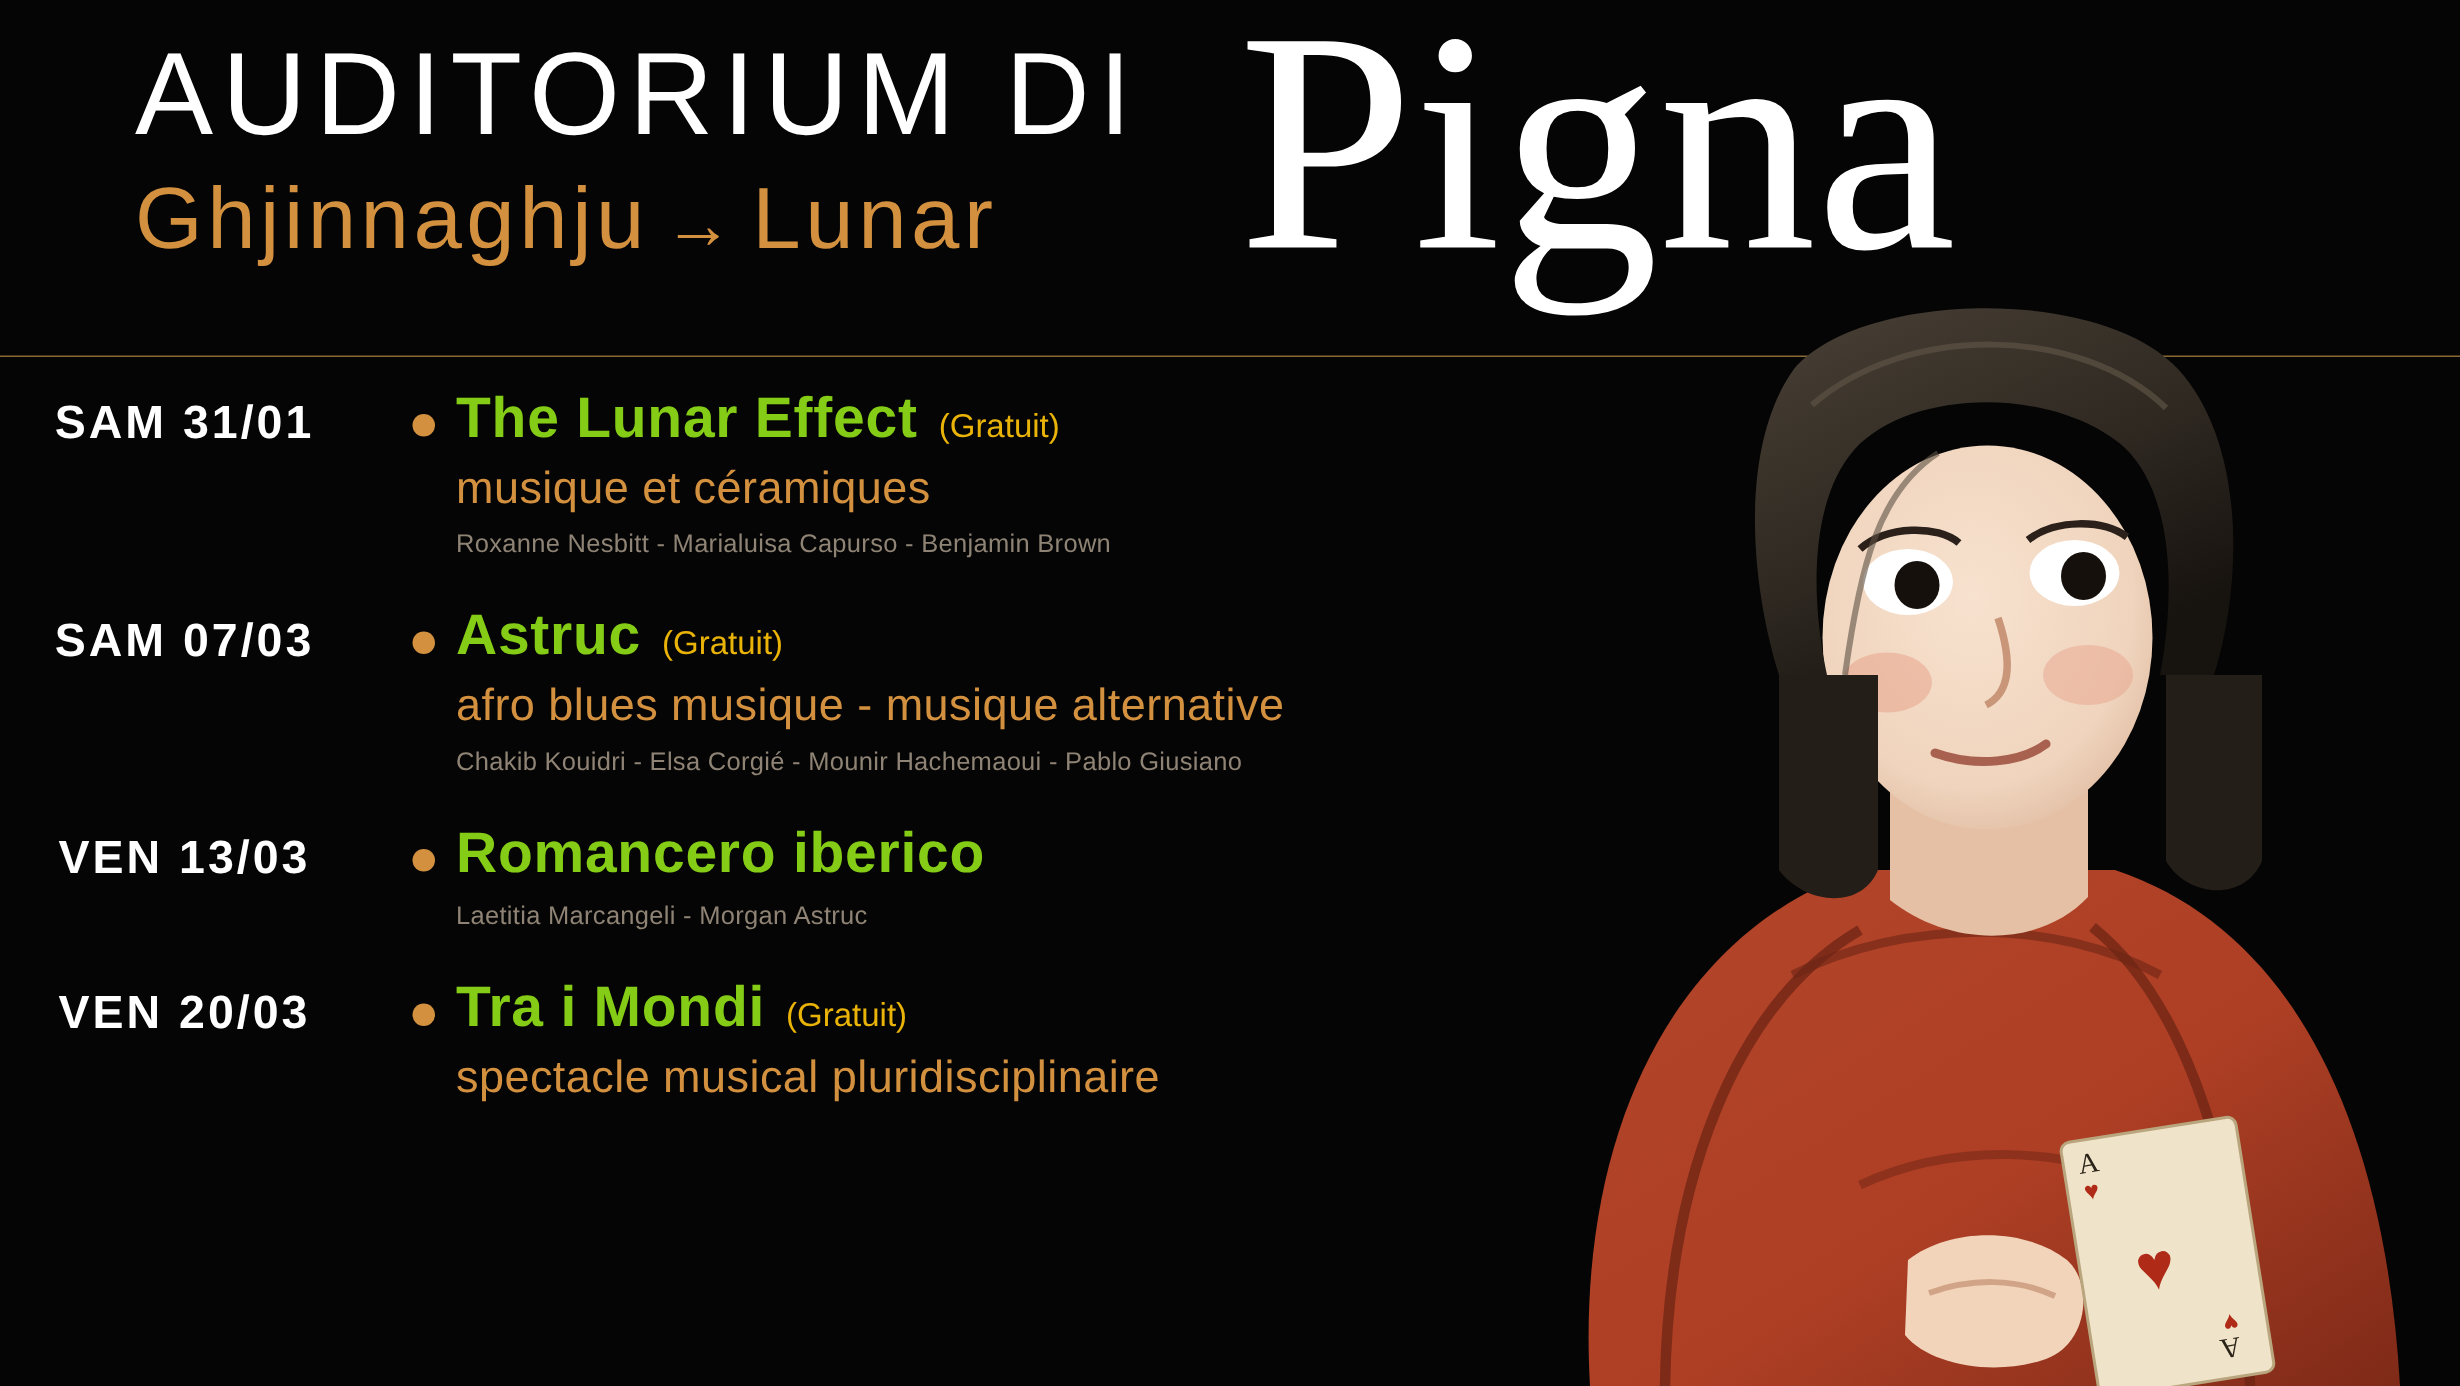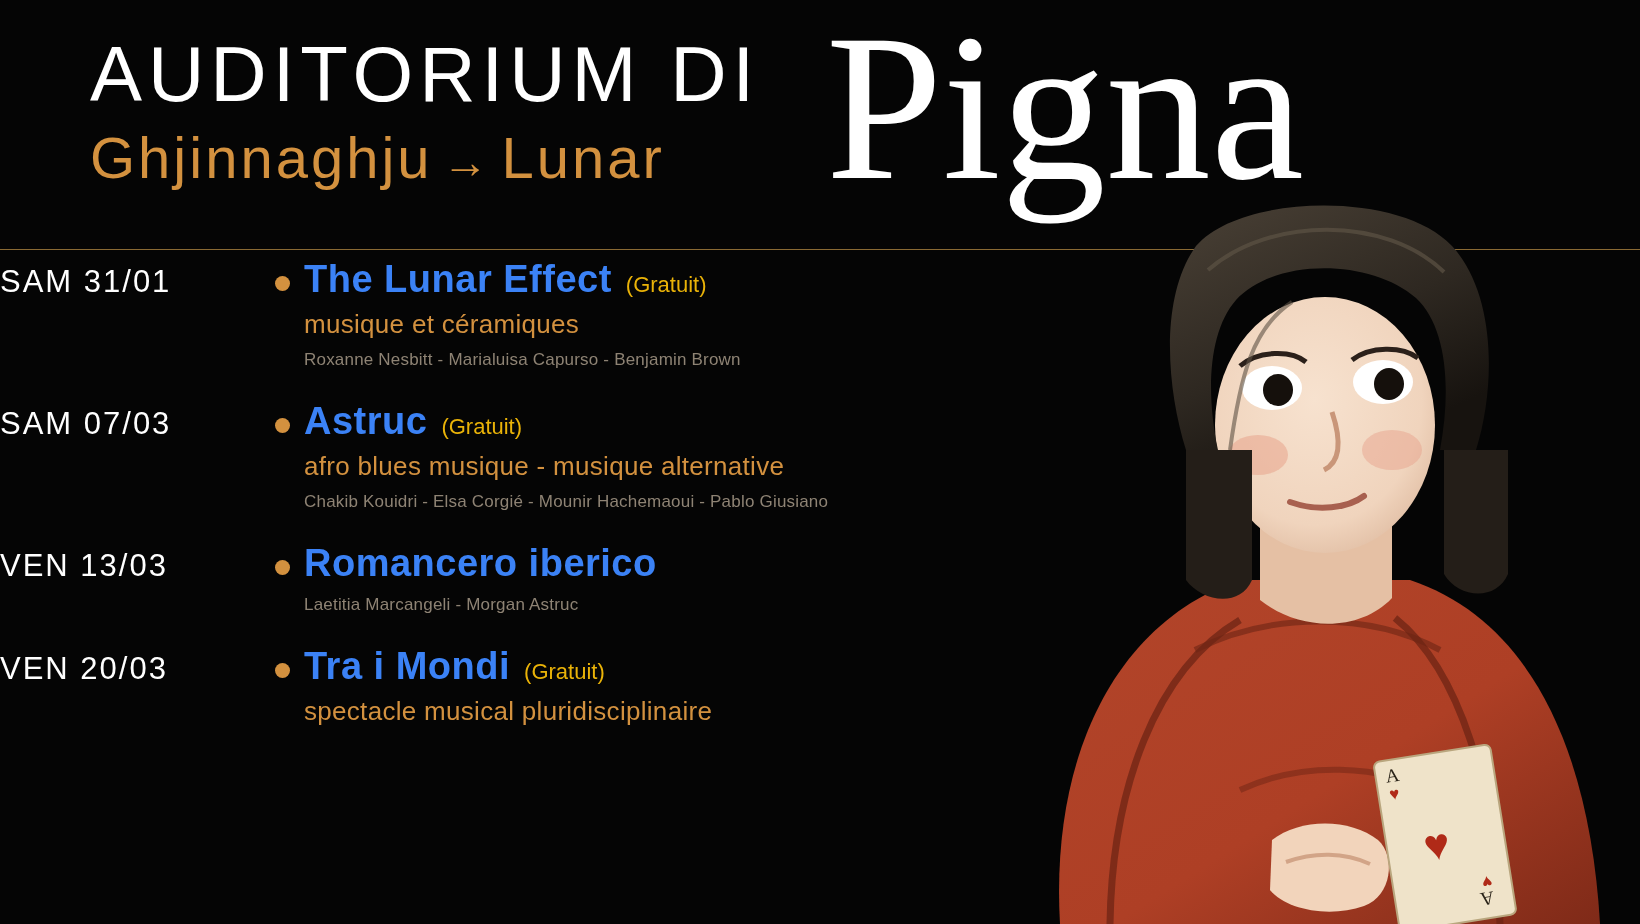--- a/index.html
+++ b/index.html
@@ -14,21 +14,21 @@
     position: relative;
     width: 1640px;
     height: 924px;
     background: #050505;
     overflow: hidden;
   }
 
   
   .header {
     position: absolute;
-    top: 12px; left: 0;
+    top: 0; left: 0;
     width: 1328px;
     height: 238px;
   }
   .header-rule {
     position: absolute;
     top: 237px;
     left: 0;
     width: 1640px;
     height: 1px;
     background: #8a6a34;
@@ -82,60 +82,61 @@
     width: 1020px;
   }
   .event {
     position: relative;
     display: flex;
     align-items: flex-start;
     margin-bottom: 28px;
   }
   .event .date {
     width: 260px;
-    text-align: left;
+    text-align: center;
     padding-right: 14px;
     color: #ffffff;
     font-size: 31px;
     letter-spacing: 2px;
     padding-top: 6px;
     white-space: nowrap;
+    font-weight: bold;
   }
   .event .bullet {
     width: 44px;
     display: flex;
     justify-content: center;
     padding-top: 18px;
   }
   .event .bullet i {
     display: block;
     width: 15px;
     height: 15px;
     border-radius: 50%;
     background: #d3913f;
   }
   .event .info { flex: 1; }
   .event .ev-name {
-    color: #3b82f6;
+    color: #84cc16;
     font-size: 38px;
     font-weight: bold;
     letter-spacing: 0.5px;
     display: inline-block;
     vertical-align: baseline;
   }
   .event .ev-free {
     color: #eab308;
     font-size: 22px;
     margin-left: 14px;
     display: inline-block;
     vertical-align: baseline;
   }
   .event .ev-genre {
     color: #d3913f;
-    font-size: 26px;
+    font-size: 30px;
     margin-top: 8px;
     letter-spacing: 0.3px;
   }
   .event .ev-artists {
     color: #8e8374;
     font-size: 17px;
     margin-top: 8px;
     line-height: 1.42;
     letter-spacing: 0.2px;
   }

